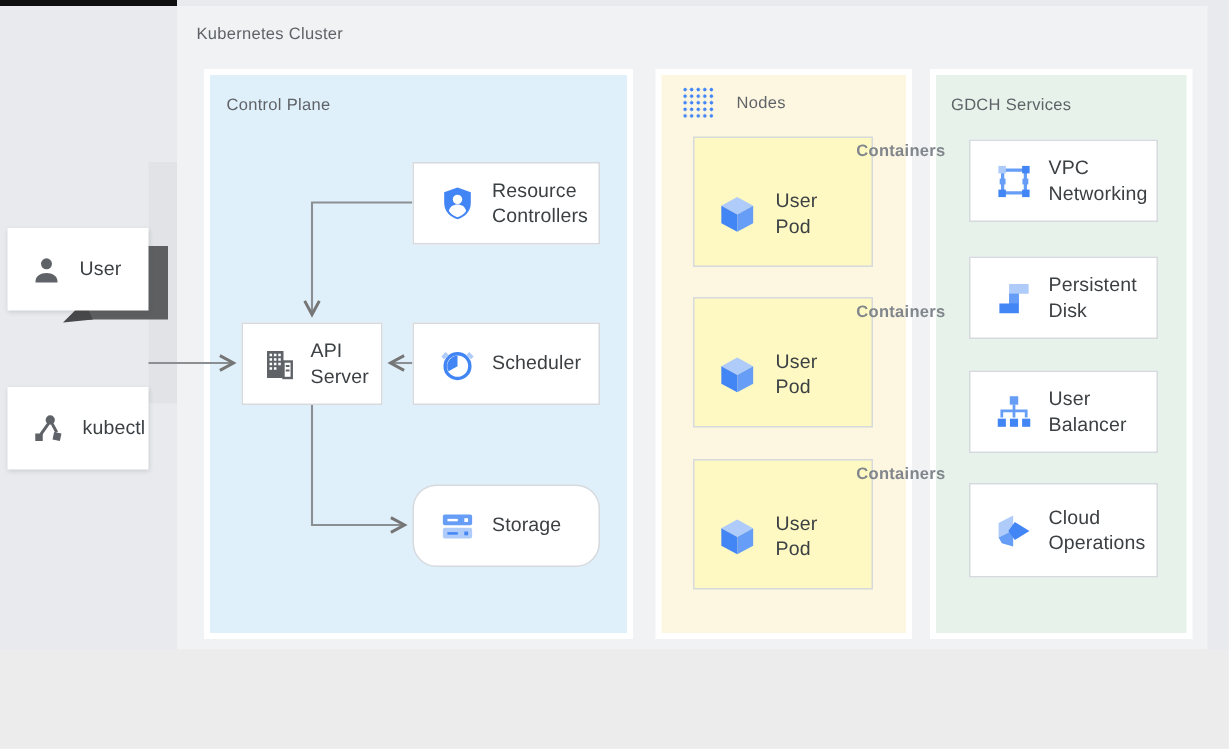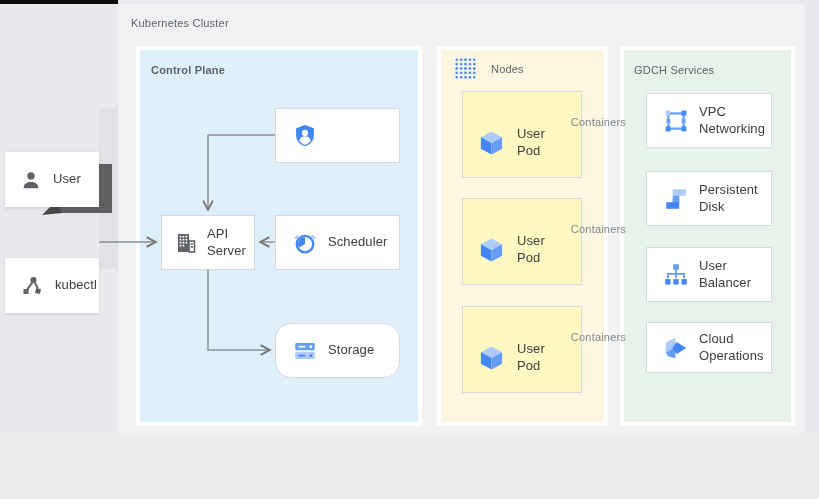--- a/index.html
+++ b/index.html
@@ -17,21 +17,21 @@
   .k8s-panel{left:118px;top:4px;width:687px;height:429px;background:#f0f2f4;}
   .top-bar{left:0;top:0;width:118px;height:4px;background:#0e0e0e;}
   .backdrop-strip{left:99px;top:108px;width:19px;height:161px;background:#e1e3e6;}
 
   .zone-label{
     font-size:11px;color:#5f6368;letter-spacing:.2px;white-space:nowrap;
   }
   .k8s-label{left:13px;top:13px;position:absolute;}
 
   .zone{position:absolute;box-shadow:0 0 0 4px #ffffff;}
-  .zone-blue{left:140px;top:50px;width:278px;height:372px;background:#e0f0fb;font-weight:bold;}
+  .zone-blue{left:140px;top:50px;width:278px;height:372px;background:#e0f0fb;}
   .zone-cream{left:441px;top:50px;width:163px;height:372px;background:#fdf7e2;}
   .zone-green{left:624px;top:50px;width:167px;height:372px;background:#e6f2ea;}
   .zone .zone-label{position:absolute;left:11px;top:14px;}
   .nodes-header{position:absolute;left:14px;top:8px;display:flex;align-items:center;gap:15px;}
   .nodes-header .zone-label{position:static;}
 
   .dot-grid{
     width:21px;height:21px;border-radius:3px;
     background-image:radial-gradient(circle,#4285f4 1.15px,rgba(66,133,244,0) 1.35px);
     background-size:4.4px 4.4px;background-position:center;
@@ -48,21 +48,21 @@
     font-size:13px;line-height:1.28;color:#3c4043;letter-spacing:.1px;
   }
   .icon{display:flex;align-items:center;justify-content:center;flex:none;}
 
   .pod-card{
     position:absolute;background:#fef9c3;border:1px solid #d6d9dd;
     box-sizing:border-box;display:flex;flex-direction:row;
   }
   .pod-top{display:flex;align-items:center;gap:12px;padding:16px 0 0 15px;}
   .pod-divider{height:1px;background:#dde0e3;margin:13px 13px 0 13px;}
-  .pod-sub{font-size:11px;color:#80868b;text-align:center;margin-top:24px;letter-spacing:.2px;}
+  .pod-sub{font-size:11px;color:#80868b;text-align:center;margin-top:3px;letter-spacing:.2px;font-weight:bold;}
 
   svg{display:block;}
   .overlay{position:absolute;left:0;top:0;width:819px;height:499px;pointer-events:none;}
 </style>
 </head>
 <body>
 
 <div class="stage">
 
   <div class="abs bg-upper"></div>
@@ -131,20 +131,21 @@
   </div>
 
   <div class="card" style="left:275px;top:108px;width:125px;height:55px;">
     <span class="icon">
       <svg width="26" height="26" viewBox="0 0 24 24">
         <path d="M12 1.8l8.2 3v6.4c0 5-3.4 8.7-8.2 10.2-4.8-1.5-8.2-5.2-8.2-10.2V4.8z" fill="#4285f4"></path>
         <circle cx="12" cy="9.2" r="2.9" fill="#ffffff"></circle>
         <path d="M6.7 16.3c.5-2.7 2.7-4 5.3-4s4.8 1.3 5.3 4c-1.4 1.9-3.2 3.2-5.3 3.9-2.1-.7-3.9-2-5.3-3.9z" fill="#ffffff"></path>
       </svg>
     </span>
+    <span class="card-label">Resource Controllers</span>
   </div>
 
   <div class="card card-narrow" style="left:161px;top:215px;width:94px;height:55px;">
     <span class="icon">
       <svg width="24" height="24" viewBox="0 0 24 24">
         <rect x="4" y="3" width="11" height="18" fill="#5f6368"></rect>
         <g fill="#ffffff">
           <rect x="5.7" y="4.8" width="1.7" height="1.7"></rect>
             <rect x="8.6" y="4.8" width="1.7" height="1.7"></rect>
             <rect x="11.5" y="4.8" width="1.7" height="1.7"></rect>
@@ -266,21 +267,21 @@
         <path d="M12 7v4 M4.5 15v-4h15v4 M12 11v4" stroke="#669df6" stroke-width="1.7" fill="none"></path>
         <rect x="9.4" y="2" width="5.2" height="5.2" fill="#669df6"></rect>
         <rect x="2" y="15.8" width="5" height="5" fill="#4285f4"></rect>
         <rect x="9.5" y="15.8" width="5" height="5" fill="#4285f4"></rect>
         <rect x="17" y="15.8" width="5" height="5" fill="#4285f4"></rect>
       </svg>
     </span>
     <span class="card-label">User Balancer</span>
   </div>
 
-  <div class="card" style="left:646px;top:322px;width:126px;height:51px;">
+  <div class="card" style="left:646px;top:322px;width:126px;height:63px;">
     <span class="icon">
       <svg width="26" height="26" viewBox="0 0 24 24">
         <polygon points="2.5,7 11.5,2.5 11.5,11.5 2.5,16" fill="#aecbfa"></polygon>
         <polygon points="2.5,16 11.5,11.5 11.5,21.5 4.5,19.5" fill="#669df6"></polygon>
         <polygon points="12.5,6.5 21.5,12 12.5,17.5 8.5,12" fill="#4285f4"></polygon>
       </svg>
     </span>
     <span class="card-label">Cloud Operations</span>
   </div>
 

